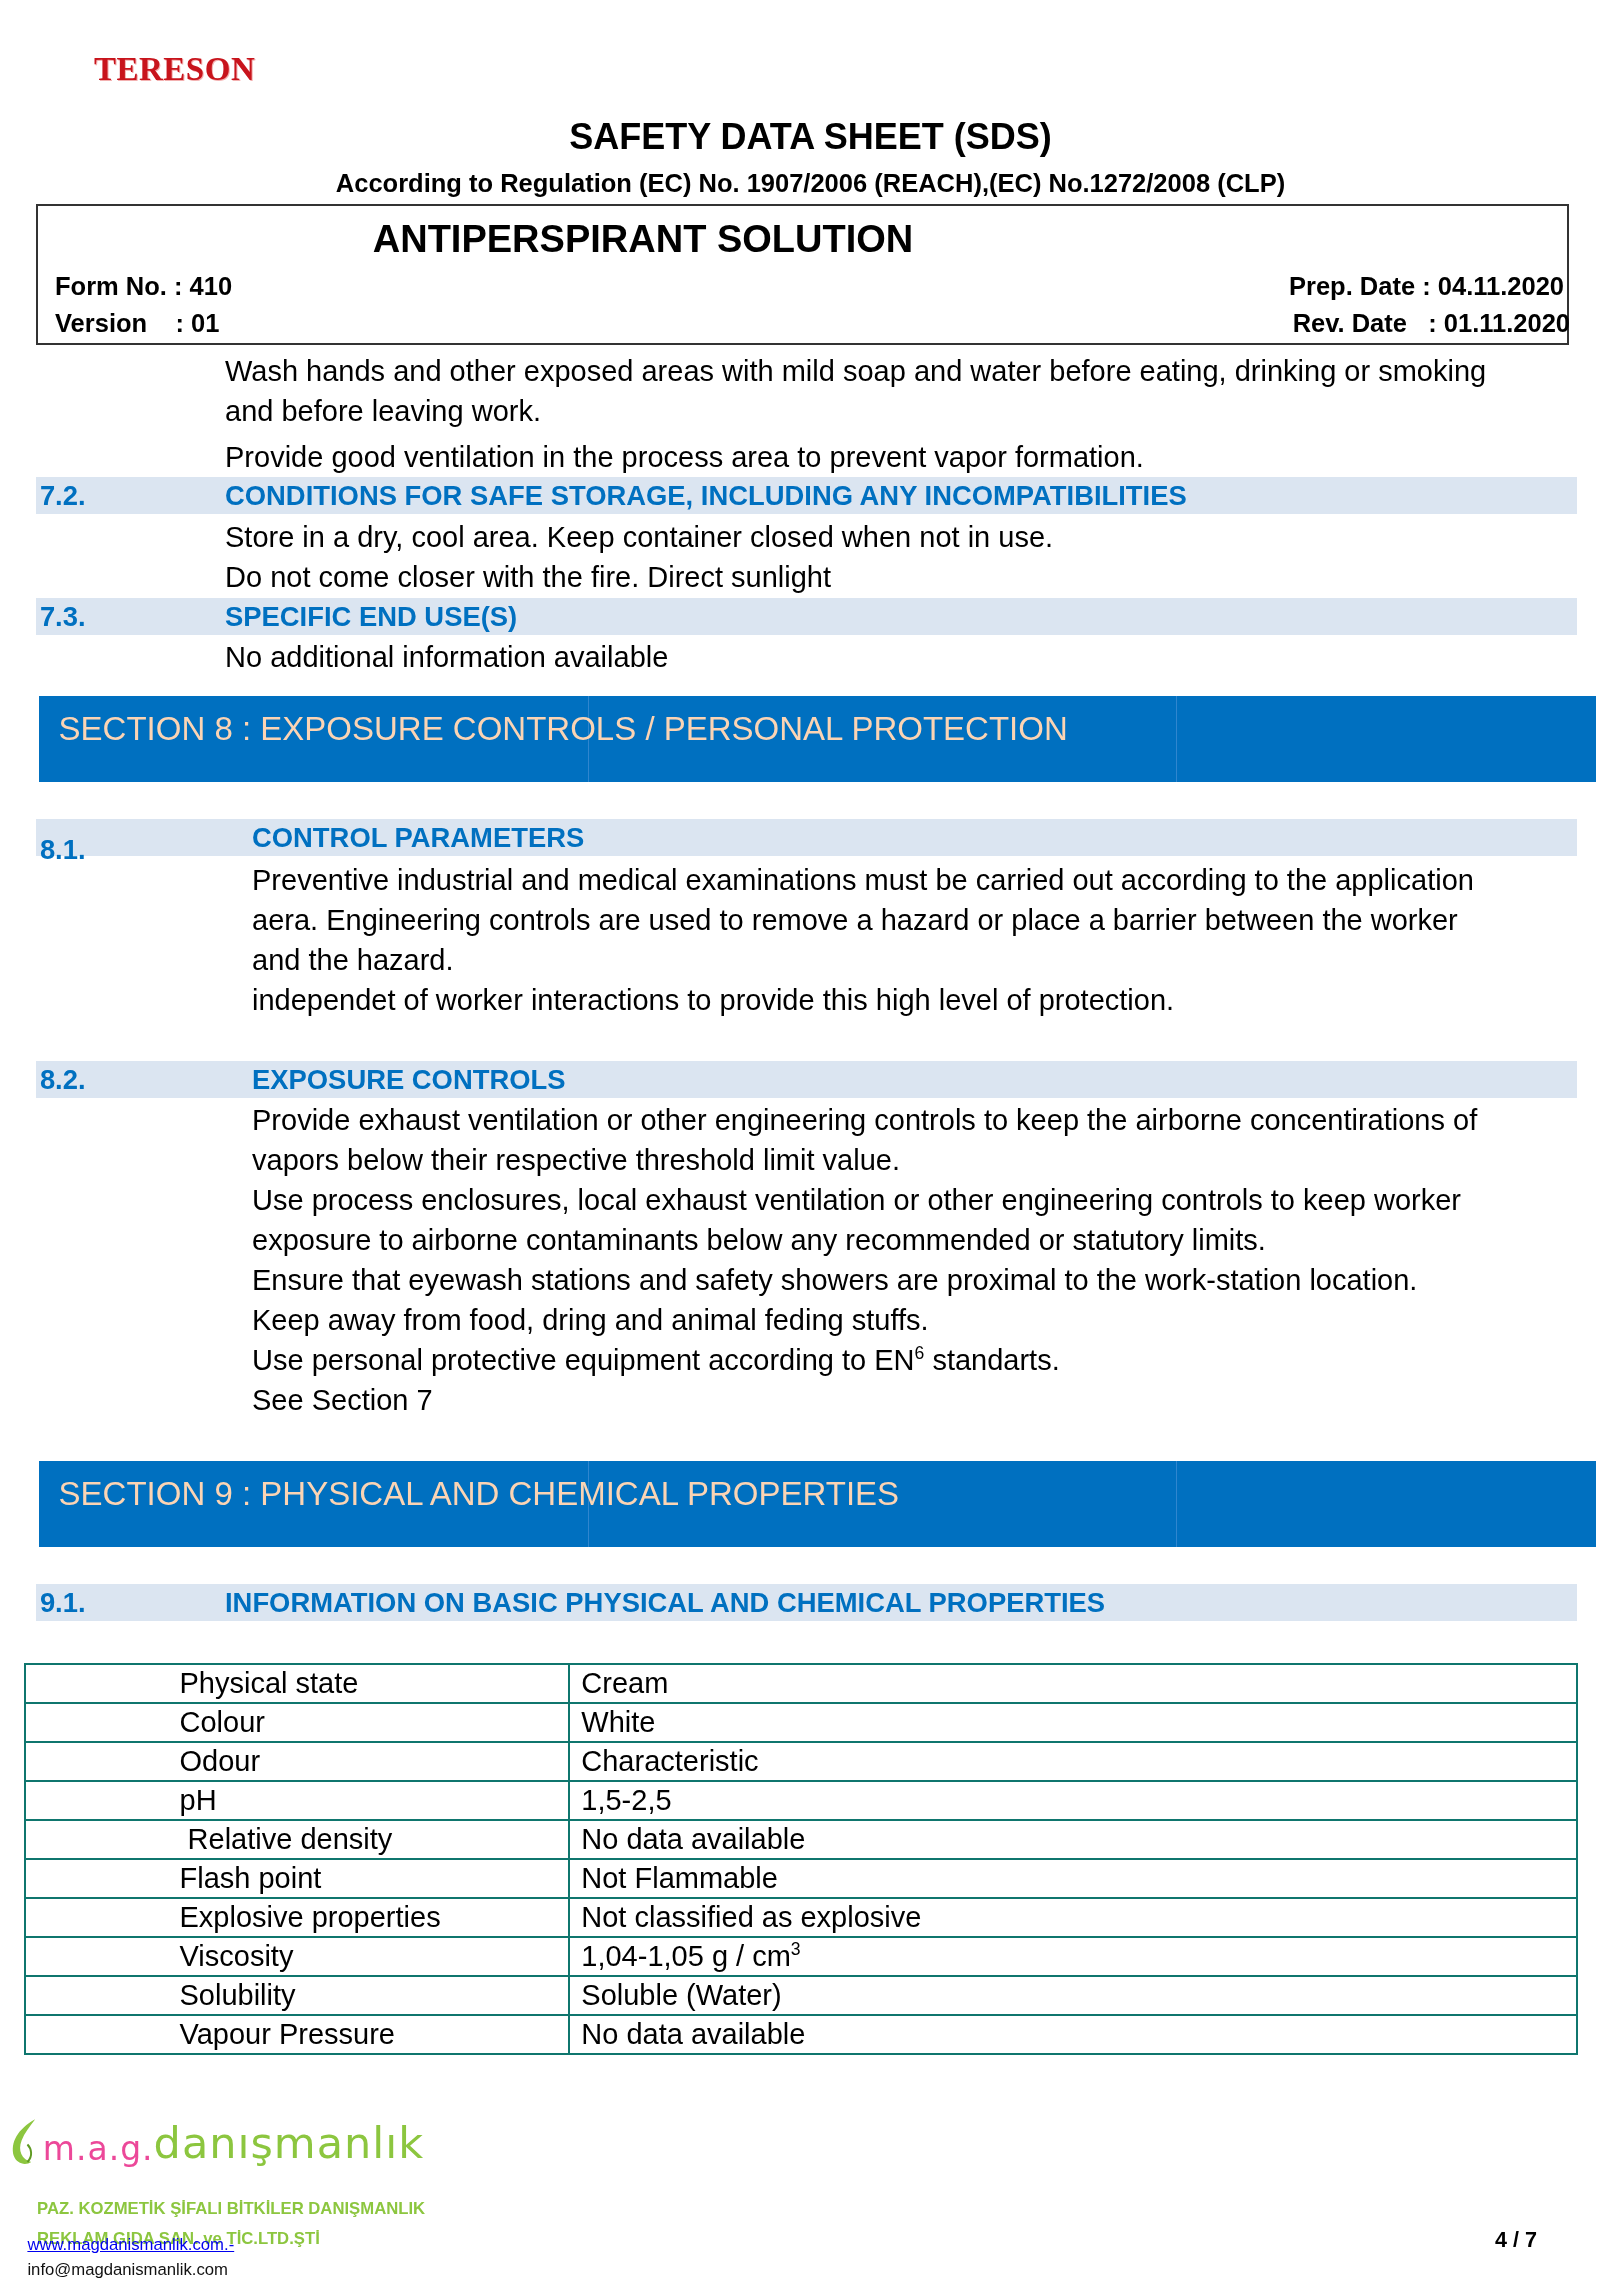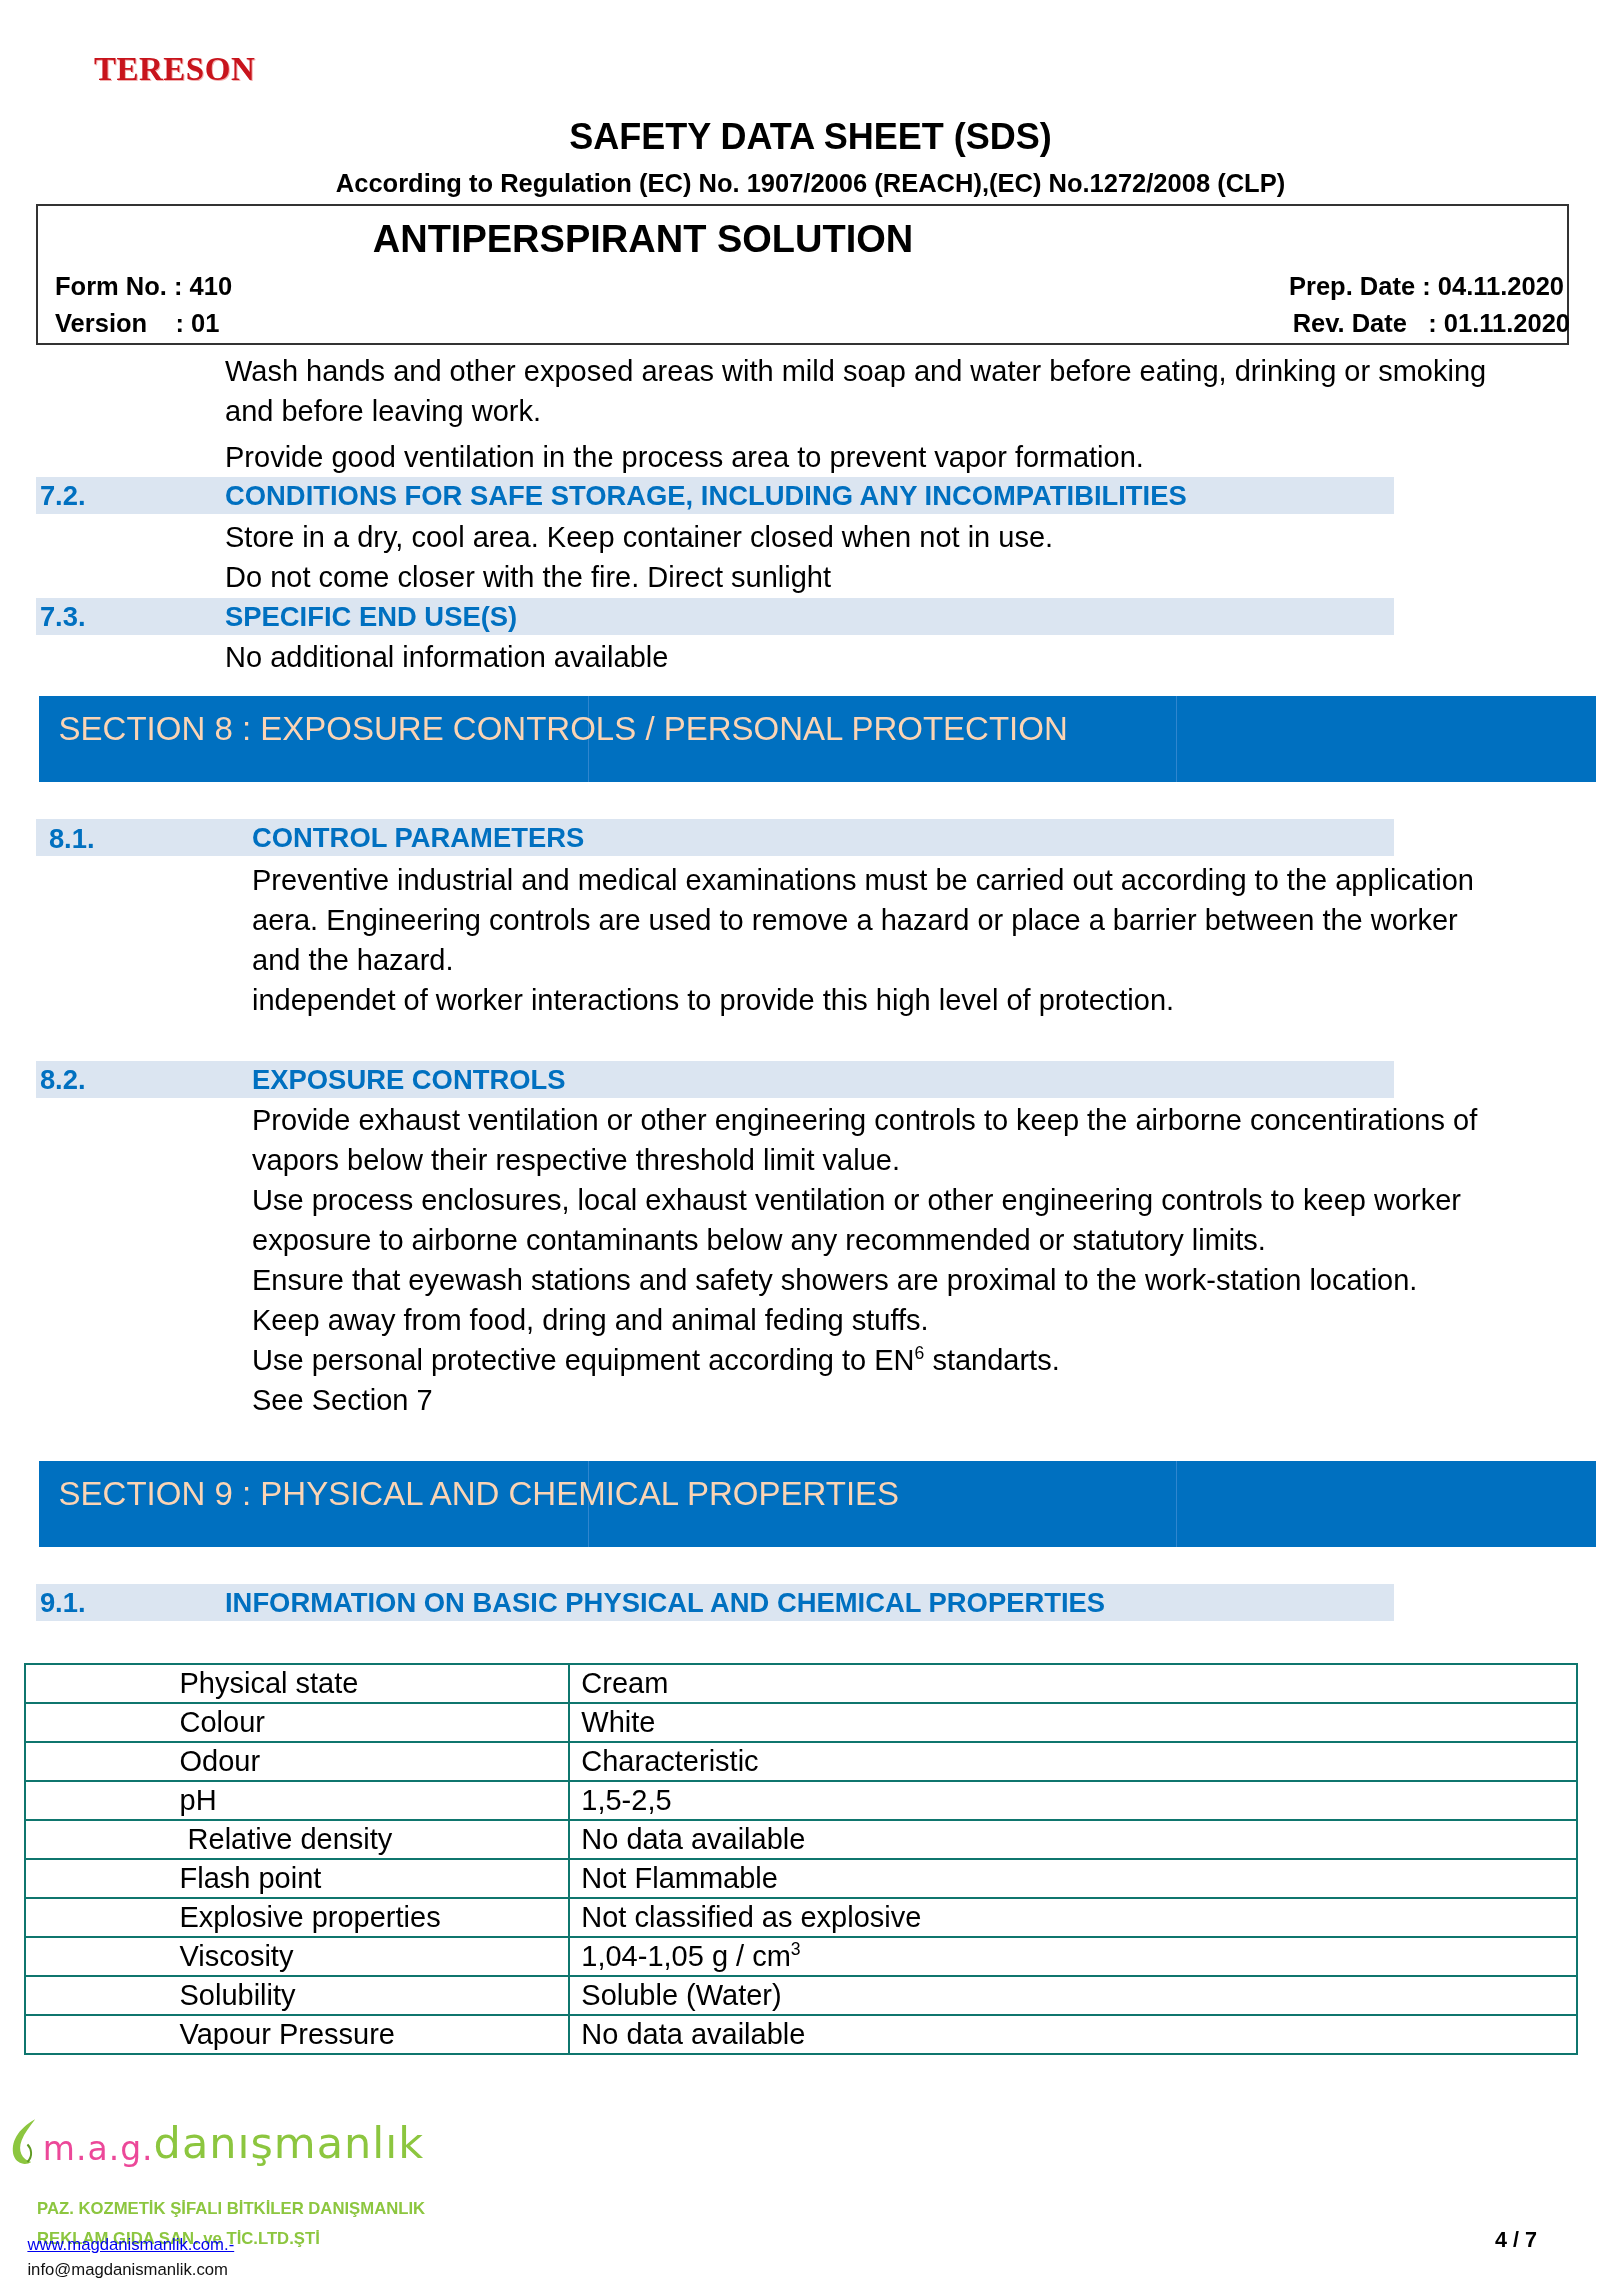--- a/index.html
+++ b/index.html
@@ -5,21 +5,21 @@
   html,body{margin:0;padding:0;background:#fff;}
   body{width:1621px;height:2293px;position:relative;overflow:hidden;font-family:"Liberation Sans",sans-serif;color:#000;}
   .abs{position:absolute;}
   .brand{left:94px;top:51px;font-family:"Liberation Serif",serif;font-weight:bold;font-size:33px;color:#c8141c;letter-spacing:0.5px;text-shadow:1px 1px 0 #f3b0b0;}
   .title{left:0;width:1621px;top:116px;text-align:center;font-size:36px;font-weight:bold;}
   .subtitle{left:0;width:1621px;top:169px;text-align:center;font-size:25.5px;font-weight:bold;}
   .hdrbox{left:36px;top:204px;width:1533px;height:141px;border:2px solid #333;box-sizing:border-box;}
   .product{left:0;width:1286px;top:218px;text-align:center;font-size:38px;font-weight:bold;}
   .meta{font-size:25.5px;font-weight:bold;}
   .body-text{font-size:29px;line-height:40px;}
-  .subbar{left:36px;width:1358px;height:37px;background:#dbe5f1;}
+  .subbar{left:36px;width:1541px;height:37px;background:#dbe5f1;}
   .subnum{font-size:27.4px;font-weight:bold;color:#0070c0;}
   .subtitle-blue{font-size:27.4px;font-weight:bold;color:#0070c0;}
   .secbar{left:39px;width:1557px;height:86px;background:#0070c0;}
   .secbar .vline{position:absolute;top:0;bottom:0;width:1px;background:#2f86cf;}
   .sectitle{font-size:33px;color:#fbd4b4;left:19.6px;top:13.7px;position:absolute;white-space:nowrap;}
   table.props{position:absolute;left:23.5px;top:1663px;width:1554px;border-collapse:collapse;font-size:29px;}
   table.props td{border:2px solid #0f766e;height:37px;padding:0;vertical-align:middle;}
   table.props td.k{width:544px;padding-left:154px;box-sizing:border-box;}
   table.props td.v{padding-left:11.8px;}
   sup{font-size:17.6px;line-height:0;}
@@ -67,21 +67,21 @@
   <div>No additional information available</div>
 </div>
 
 <div class="abs secbar" style="top:696px;">
   <div class="vline" style="left:549px;"></div>
   <div class="vline" style="left:1137px;"></div>
   <span class="sectitle">SECTION 8 : EXPOSURE CONTROLS / PERSONAL PROTECTION</span>
 </div>
 
 <div class="abs subbar" style="top:819px;">
-  <span class="abs subnum" style="left:3.9px;top:4px;margin-left:9px;">8.1.</span>
+  <span class="abs subnum" style="left:3.9px;top:15px;">8.1.</span>
   <span class="abs subtitle-blue" style="left:216px;top:2.9px;">CONTROL PARAMETERS</span>
 </div>
 <div class="abs body-text" style="left:252px;top:860px;">
   <div>Preventive industrial and medical examinations must be carried out according to the application</div>
   <div>aera. Engineering controls are used to remove a hazard or place a barrier between the worker</div>
   <div>and the hazard.</div>
   <div>independet of worker interactions to provide this high level of protection.</div>
 </div>
 
 <div class="abs subbar" style="top:1061px;">

